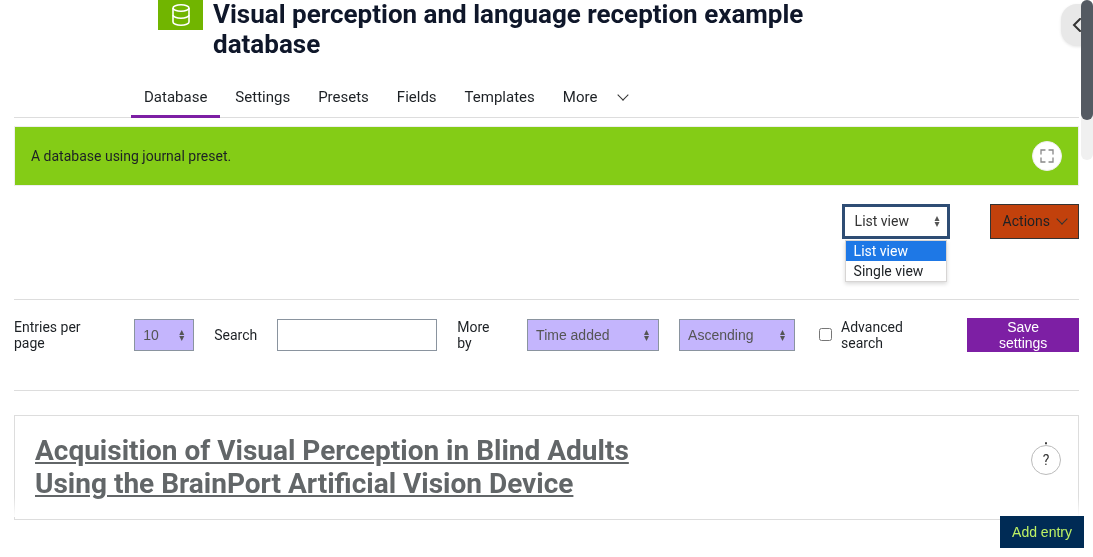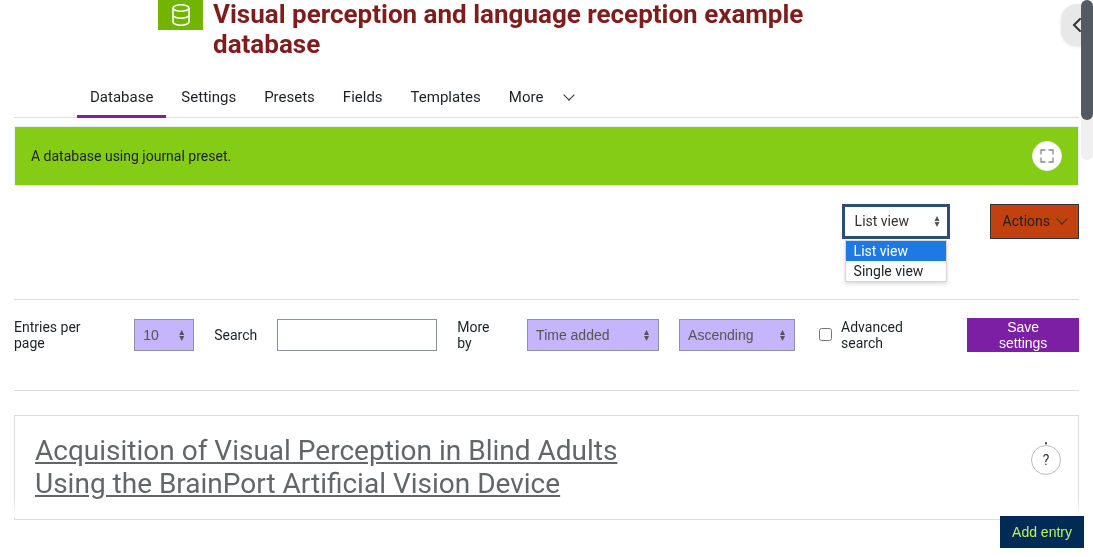--- a/index.html
+++ b/index.html
@@ -1,22 +1,22 @@
 <!DOCTYPE html>
 <html><head>
 <meta charset="utf-8">
 <style>
   * { box-sizing: border-box; }
   html, body { margin:0; padding:0; font-family: -apple-system, BlinkMacSystemFont, "Segoe UI", Roboto, Arial, sans-serif; font-size:14px; color:#1d2125; background:#fff; width:1093px; height:557px; overflow:hidden; position:relative; }
   .page { position:relative; width:1093px; height:557px; }
   .content { padding:0 33px 0 33px; }
   .header-row { display:flex; align-items:flex-start; padding-top:0; margin-left:125px; }
   .icon-box { width:45px; height:30px; background:#71b500; display:flex; align-items:center; justify-content:center; flex:none; margin-right:10px; padding-top:2px; }
-  .title { font-size:26px; font-weight:700; color:#7f1d1d; line-height:1.15; max-width:620px; }
-  .tabs { display:flex; gap:28px; margin-left:57px; margin-top:18px; font-size:15px; }
+  .title { font-size:26px; font-weight:700; color:#0f172a; line-height:1.15; max-width:620px; }
+  .tabs { display:flex; gap:28px; margin-left:111px; margin-top:18px; font-size:15px; }
   .tab { color:#1d2125; padding:10px 0 12px; cursor:pointer; position:relative; }
   .tab.active { color:#1d2125; }
   .tab.active::after { content:""; position:absolute; left:-13px; right:-13px; bottom:0; height:3px; background:#7d1fa4; }
   .tab-more { display:flex; align-items:center; gap:22px;justify-content:center; }
   .chev-down { width:8px; height:8px; border-right:1px solid #333; border-bottom:1px solid #333; transform:rotate(45deg); margin-top:-4px; }
   .tabs-hr { border:none; border-top:1px solid #ddd; margin:0 0 0 0; margin-left:14px; margin-right:14px; }
   .tabs-hr.top { margin-top:-1px; }
   .desc-bar { margin:8px 14px 0 14px; background:#84cc16; border:1px solid #eee; padding:14px 16px; font-size:14px; color:#1d2125; display:flex; align-items:center; justify-content:space-between; }
   .expand-btn { width:30px; height:30px; border-radius:50%; border:1px solid #eee; background:#fff; display:flex; align-items:center; justify-content:center; cursor:pointer; }
   .toolbar-row { display:flex; justify-content:flex-end; align-items:flex-start; gap:40px; margin:18px 14px 0 14px; position:relative; }
@@ -34,21 +34,21 @@
   .sel { appearance:none; border:1px solid #8a949f; background:#c4b5fd; height:32px; padding:4px 24px 4px 8px; font-size:14px; color:#555; }
   .sel.w60 { width:60px; }
   .sel.w132 { width:132px; }
   .sel.w116 { width:116px; }
   .search-input { border:1px solid #8a949f; height:32px; width:160px; padding:4px 8px; font-size:14px; }
   .adv { display:flex; align-items:center; gap:6px; font-size:14px; }
   .adv input { width:13px; height:13px; }
   .save-btn { background:#7d1fa4; color:#fff; border:none; height:34px; padding:0 14px; font-size:14px; cursor:pointer; margin-left:auto; }
   .hr3 { border:none; border-top:1px solid #ddd; margin:38px 14px 0 14px; }
   .entry-card { margin:24px 14px 0 14px; border:1px solid #ddd; padding:18px 20px; display:flex; justify-content:space-between; align-items:flex-start; }
-  .entry-title { font-size:28px; font-weight:400; color:#626668; text-decoration:underline; line-height:1.2; max-width:640px; }
+  .entry-title { font-size:28px; font-weight:700; color:#626668; text-decoration:underline; line-height:1.2; max-width:640px; }
   .entry-more { font-size:18px; color:#333; cursor:pointer; padding:4px; letter-spacing:-1px; }
   .drawer-tab { position:absolute; top:4px; right:0; width:32px; height:42px; background:#e8e8e8; border-radius:16px 0 0 16px; display:flex; align-items:center; justify-content:center; cursor:pointer; box-shadow:0 1px 3px rgba(0,0,0,.1); }
   .help-btn { position:absolute; right:32px; top:445px; width:30px; height:30px; border:1px solid #bbb; border-radius:50%; background:#fff; display:flex; align-items:center; justify-content:center; font-size:14px; color:#333; cursor:pointer; }
   .add-entry { position:absolute; right:9px; bottom:9px; background:#002b55; color:#bef264; padding:8px 12px; font-size:14px; cursor:pointer; border:none; }
   .bottom-fade { position:absolute; left:0; right:0; bottom:40px; height:20px; background:linear-gradient(to bottom, rgba(255,255,255,0), #fff); pointer-events:none; }
   .scrollbar-track { position:absolute; top:0; right:0; width:12px; height:160px; background:#f0f0f0; border-radius:6px; }
   .scrollbar-thumb { position:absolute; top:0; right:0; width:12px; height:120px; background:#545a62; border-radius:6px; }
 </style>
 </head>
 <body>

